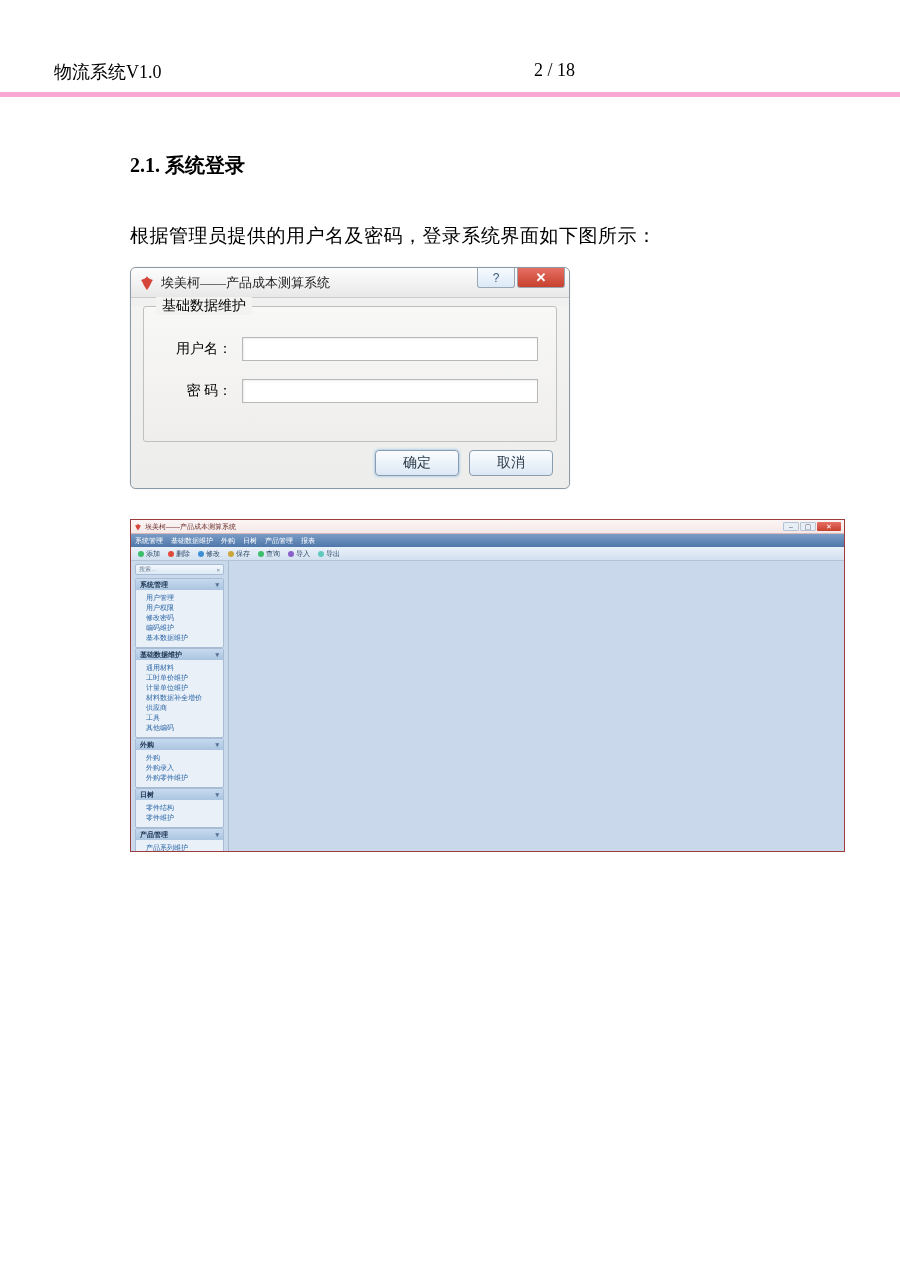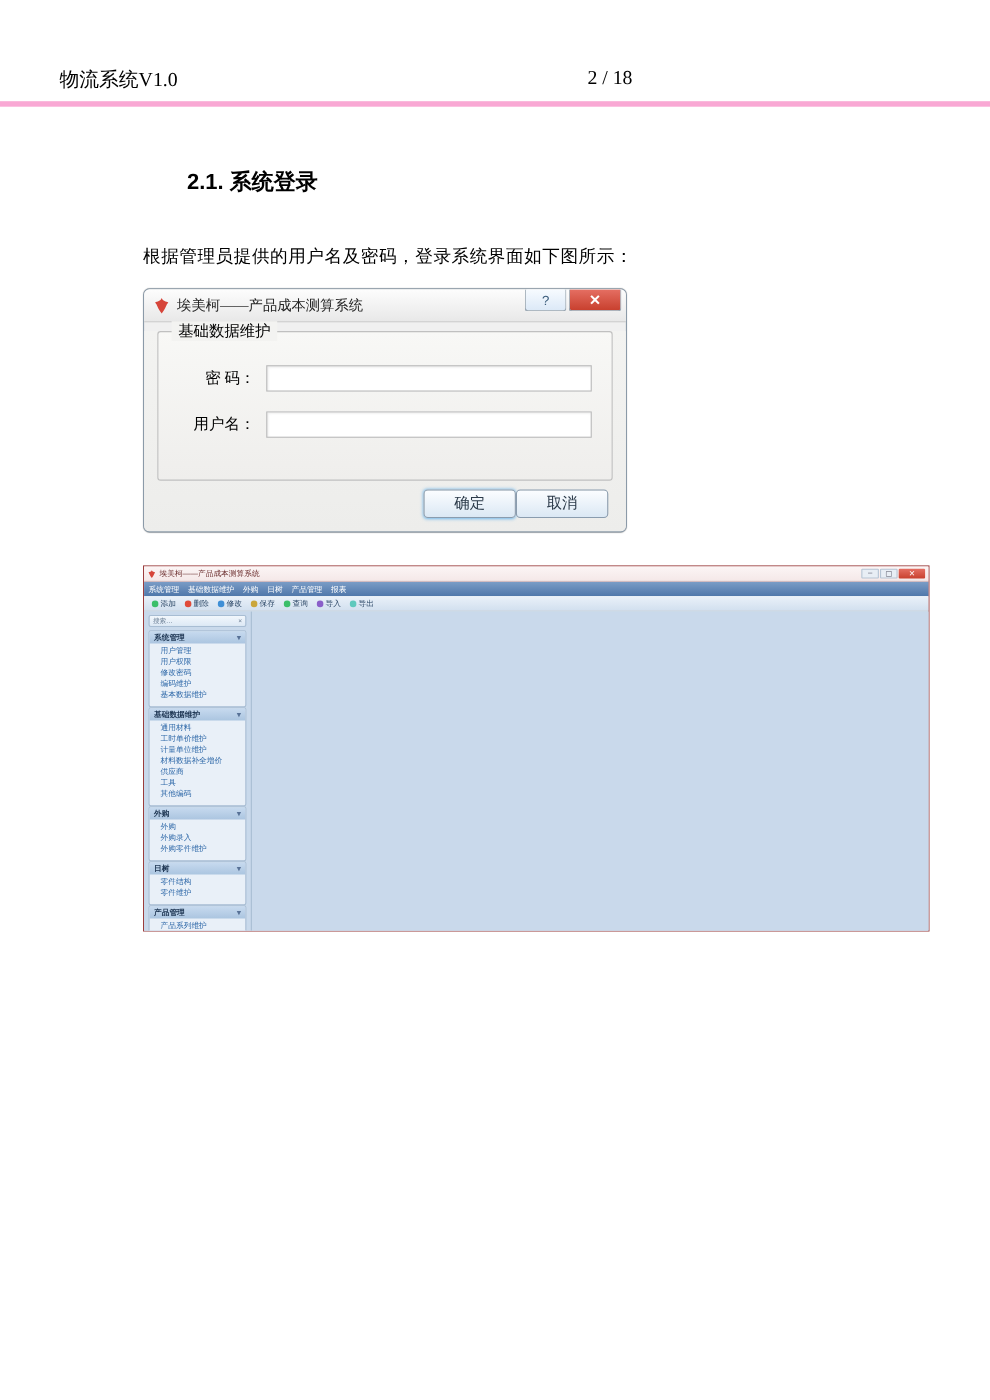--- a/index.html
+++ b/index.html
@@ -20,29 +20,28 @@
   .page-header .left { flex: 1; }
   .page-header .center { flex: 0 0 auto; padding-right: 195px;}
   .content { padding: 55px 130px 0 130px; }
   h1.section-title {
     font-family: "Microsoft YaHei", Arial, sans-serif;
     font-size: 29px;
     font-weight: bold;
     margin-bottom: 48px;
   }
   h2.subsection-title {
-    font-family: Liberation Sans, sans-serif;
+    font-family: Liberation Serif, serif;
     font-size: 20px;
     font-weight: bold;
     margin-bottom: 44px;
-    margin-left: 40px;
   }
   p.body-text {
     font-family: Liberation Serif, serif;
-    font-size: 16px;
+    font-size: 19px;
     margin-bottom: 18px;
     letter-spacing: 0.5px;
   }
 
   
   .login-dialog {
     width: 440px;
     border: 1px solid #8b9aa8;
     border-radius: 6px;
     overflow: hidden;
@@ -131,20 +130,21 @@
     height: 24px;
     border: 1px solid #b8b8b8;
     background: #fff;
     box-shadow: inset 1px 1px 2px rgba(0,0,0,.08);
     padding: 0 4px;
     font-size: 13px;
   }
   .button-row {
     display: flex;
     justify-content: flex-end;
+    gap: 10px;
     padding: 8px 4px 0 0;
   }
   .dlg-btn {
     width: 84px;
     height: 26px;
     border: 1px solid #8a9cae;
     border-radius: 4px;
     background: linear-gradient(#fbfdff, #dbe8f4);
     font-size: 14px;
     font-family: "SimSun", serif;
@@ -287,26 +287,26 @@
       <span class="title-text">埃美柯——产品成本测算系统</span>
       <div class="titlebar-buttons">
         <div class="tb-btn help">?</div>
         <div class="tb-btn close">✕</div>
       </div>
     </div>
     <div class="login-body">
       <div class="fieldset">
         <div class="legend">基础数据维护</div>
         <div class="form-row">
+          <label>用户名：</label>
+          <input type="text" value="" style="">
+        </div>
+        <div class="form-row">
           <label>密 码：</label>
           <input type="password" value="" style="">
-        </div>
-        <div class="form-row">
-          <label>用户名：</label>
-          <input type="text" value="" style="">
         </div>
       </div>
       <div class="button-row">
         <button class="dlg-btn primary">确定</button>
         <button class="dlg-btn">取消</button>
       </div>
     </div>
   </div>
 
 

